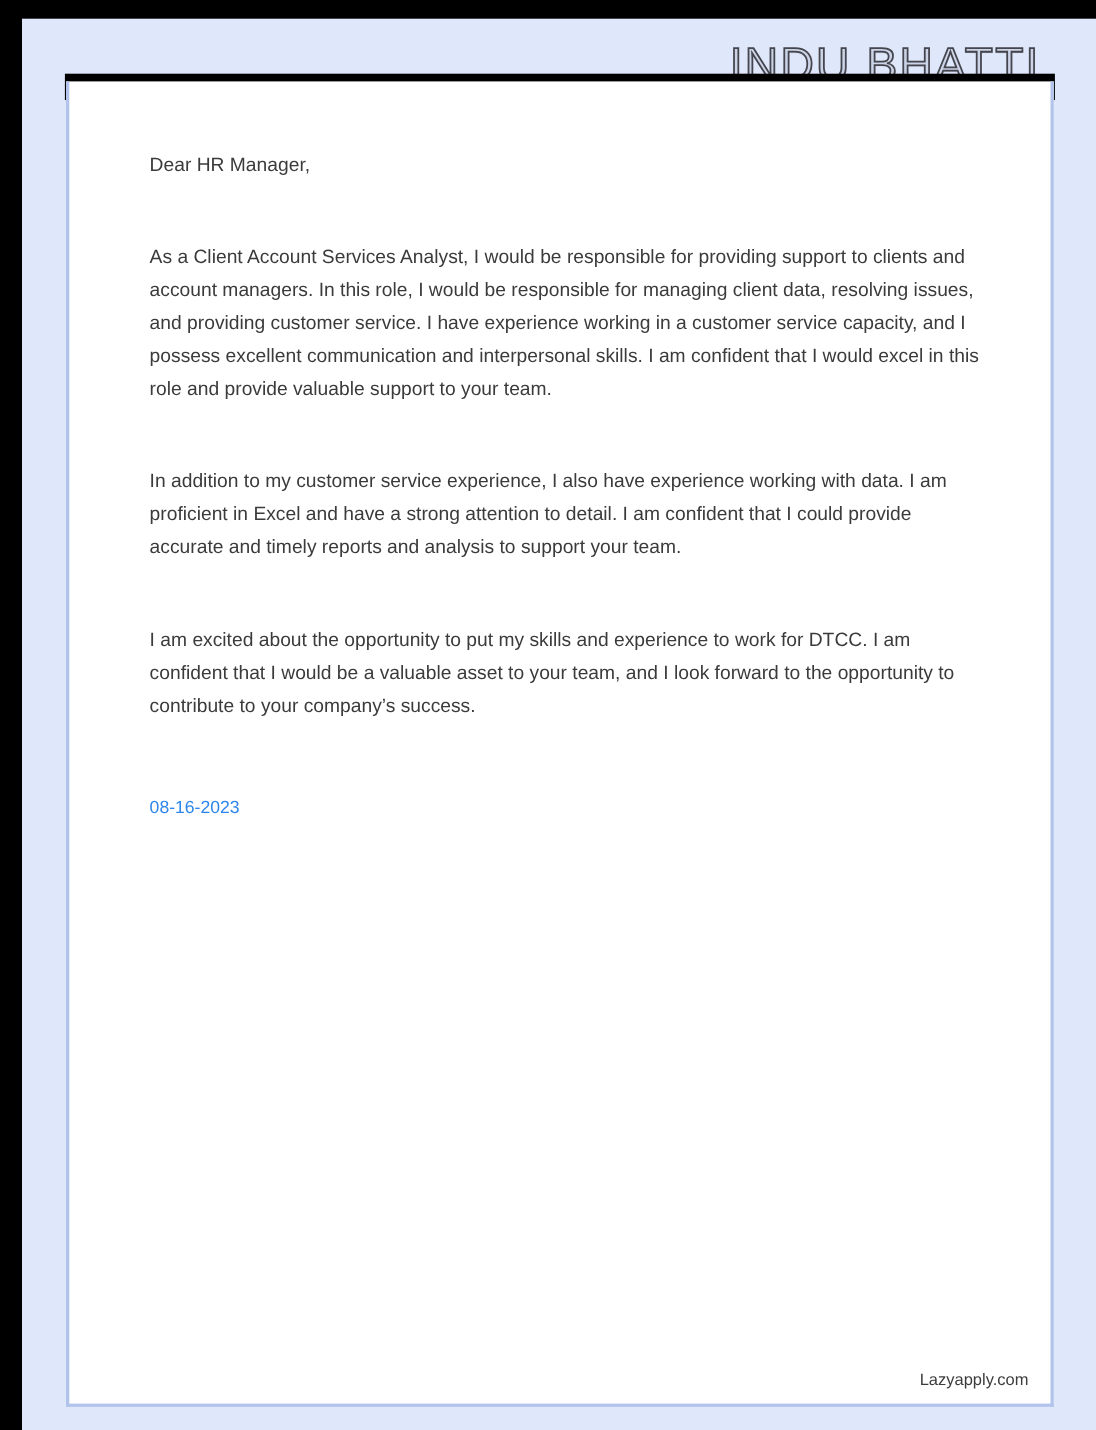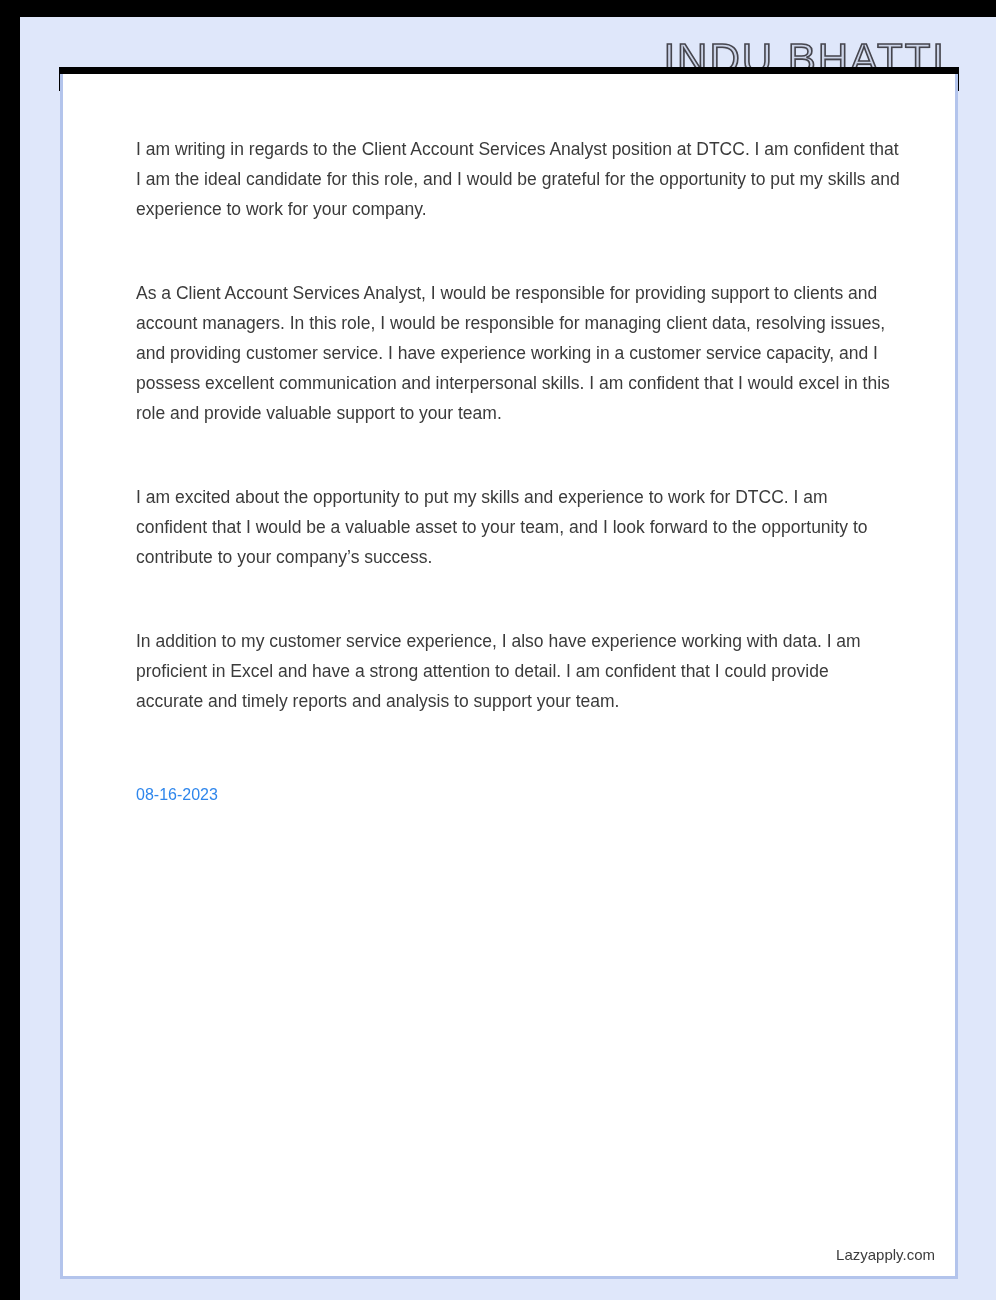--- a/index.html
+++ b/index.html
@@ -77,28 +77,28 @@
 <div class="page">
 
   <div class="name-header">INDU BHATTI</div>
 
   <div class="header-rule"></div>
 
   <div class="letter-box">
 
     <div class="letter-content">
 
+      <p class="salutation">Dear HR Manager,</p>
 
-      <p>I am writing in regards to the Client Account Services Analyst position at DTCC. I am confident that I am the ideal candidate for this role, and I would be grateful for the opportunity to put my skills and experience to work for your company.</p>
 
       <p>As a Client Account Services Analyst, I would be responsible for providing support to clients and account managers. In this role, I would be responsible for managing client data, resolving issues, and providing customer service. I have experience working in a customer service capacity, and I possess excellent communication and interpersonal skills. I am confident that I would excel in this role and provide valuable support to your team.</p>
 
+      <p>In addition to my customer service experience, I also have experience working with data. I am proficient in Excel and have a strong attention to detail. I am confident that I could provide accurate and timely reports and analysis to support your team.</p>
+
       <p>I am excited about the opportunity to put my skills and experience to work for DTCC. I am confident that I would be a valuable asset to your team, and I look forward to the opportunity to contribute to your company’s success.</p>
-
-      <p>In addition to my customer service experience, I also have experience working with data. I am proficient in Excel and have a strong attention to detail. I am confident that I could provide accurate and timely reports and analysis to support your team.</p>
 
       <span class="letter-date">08-16-2023</span>
 
     </div>
 
     <div class="watermark">Lazyapply.com</div>
 
   </div>
 
 </div>

